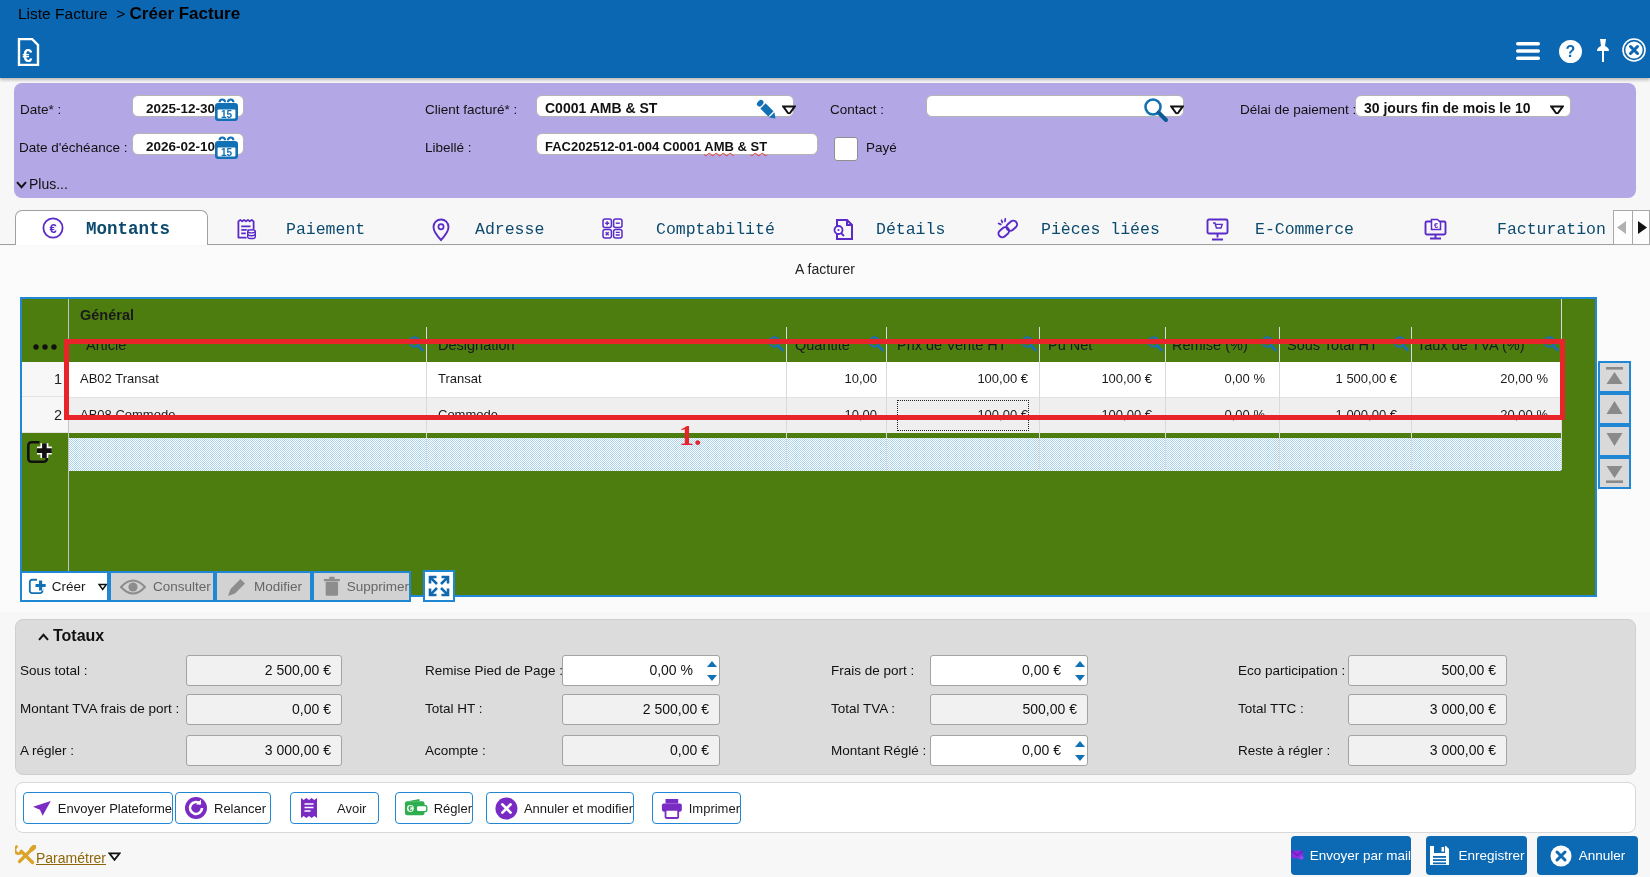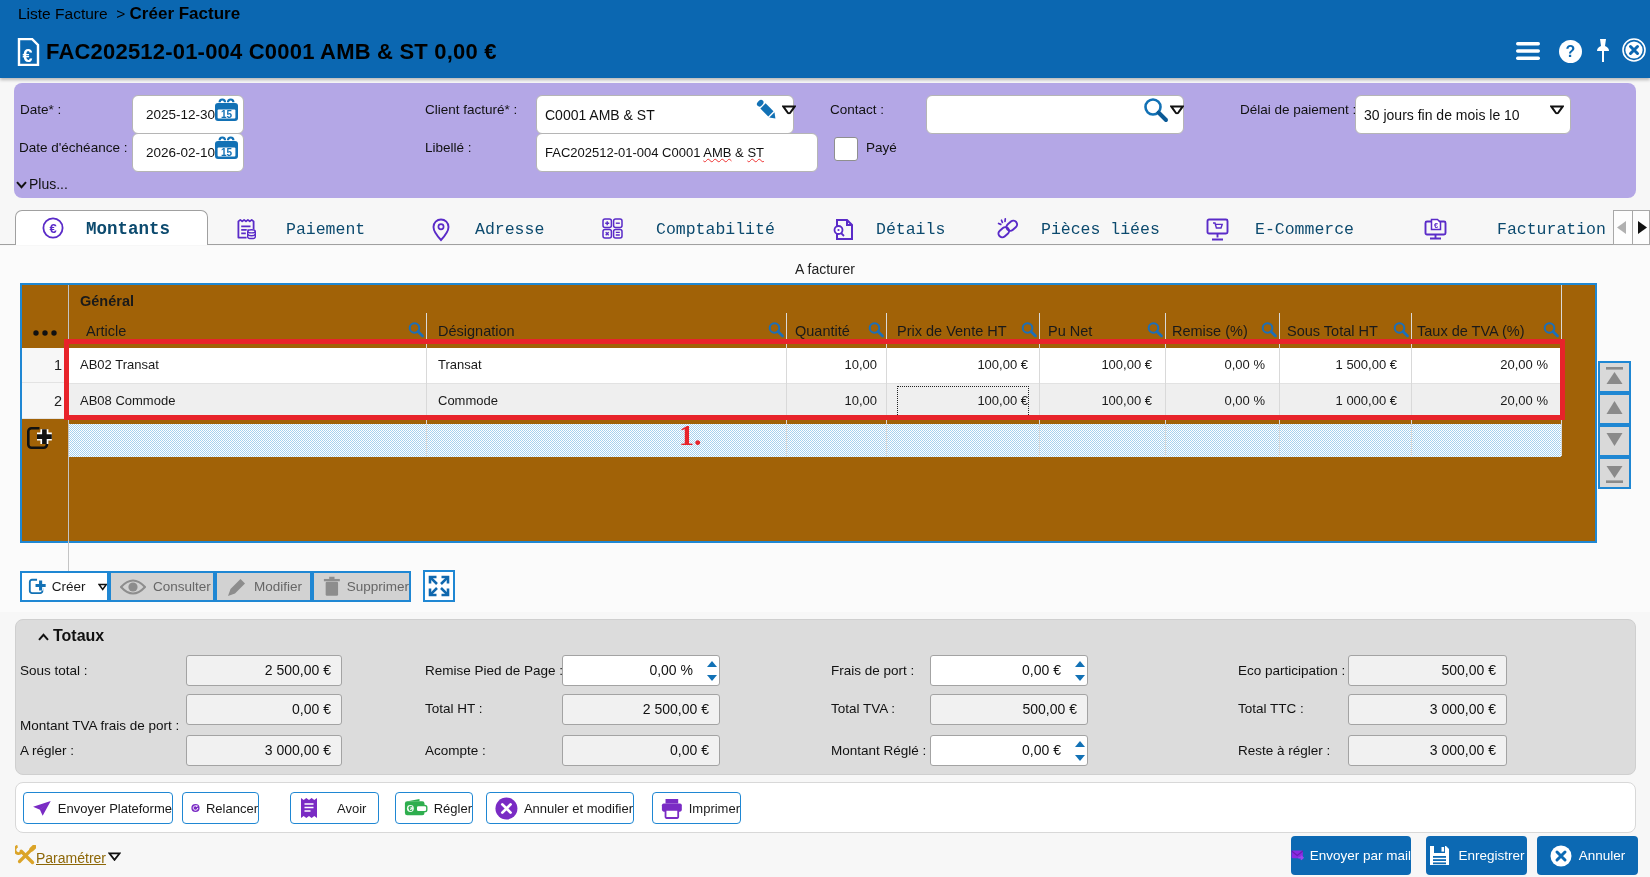--- a/index.html
+++ b/index.html
@@ -9,31 +9,31 @@
   
   #hdr { position:absolute; left:0; top:0; width:1650px; height:78px; background:#0b67b1; color:#000000;
          box-shadow:0 2px 3px rgba(0,0,0,.25); }
   #crumb { position:absolute; left:18px; top:4px; font-size:15.5px; }
   #crumb b { font-weight:bold; }
   #title { position:absolute; left:46px; top:39px; font-size:22px; font-weight:bold; letter-spacing:.2px; }
   
   #ppanel { position:absolute; left:14px; top:83px; width:1622px; height:115px; background:#b4a7e6; border-radius:8px; }
   .lbl { position:absolute; font-size:13.5px; color:#111; white-space:nowrap; }
   .lbl b { font-weight:normal; }
-  .field { position:absolute; background:#fff; border:1px solid #b5b5b5; border-radius:6px; height:39px;
-           font-size:14px; color:#111; display:flex; align-items:center; }
+  .field { position:absolute; background:#fff; border:1px solid #b5b5b5; border-radius:6px; height:22px;
+           font-size:14px; color:#111; display:flex; align-items:flex-end;font-weight:bold; }
   
   #tabline { position:absolute; left:0; top:244px; width:1613px; height:1px; background:#a0a0a0; }
   #activetab { position:absolute; left:15px; top:210px; width:193px; height:35px; background:#fff;
                border:1px solid #a0a0a0; border-bottom:none; border-radius:7px 7px 0 0; }
   .tabtxt { position:absolute; top:220px; font-size:16.5px; color:#0c4a6e; white-space:nowrap;font-family:Liberation Mono, monospace; }
   .tabico { position:absolute; top:218px; }
   
   #afact { position:absolute; left:0; top:261px; width:1650px; text-align:center; font-size:14px; color:#222; }
-  #grid { position:absolute; z-index:1; left:20px; top:283px; width:1577px; height:260px; background:#a16207;
+  #grid { position:absolute; z-index:1; left:20px; top:297px; width:1577px; height:300px; background:#4d7c0f;
           border:2px solid #1f87d3; }
   .vsep { position:absolute; width:1px; background:#d9d9d9; z-index:3; }
   .hcell { position:absolute; font-size:14.5px; color:#1a1a1a; white-space:nowrap; }
   .rownum { position:absolute; z-index:4; font-size:14.5px; color:#222; text-align:right; }
   .cell { position:absolute; z-index:4; font-size:13px; color:#1a1a1a; white-space:nowrap; }
   .num { text-align:right; }
   #hatch { position:absolute; z-index:1; left:47px; top:139px; width:1492px; height:33px;
            background:conic-gradient(#a5d1ee 25%, #fff 0 50%, #a9d3ef 0 75%, #fff 0) 0 0/2px 2px; }
   
   #redbox { position:absolute; left:64px; top:339px; width:1501px; height:81px; border:5px solid #e8232a; z-index:40; }
@@ -69,21 +69,20 @@
   </defs>
 </svg>
 <style>.sico{width:17px;height:17px}</style>
 
 <div id="hdr">
   <div id="crumb">Liste Facture&nbsp; &gt; <b style="font-size:17px">Créer Facture</b></div>
   <svg class="abs" style="left:17px;top:38px" width="23" height="28" viewBox="0 0 23 28">
     <path d="M2 1 h13 l6 6 v20 h-19 z" fill="none" stroke="#fff" stroke-width="2.4"></path>
     <text x="10.5" y="23.5" font-size="18" font-weight="bold" fill="#fff" text-anchor="middle">€</text>
   </svg>
-  <div id="title">FAC202512-01-004 C0001 AMB &amp; ST 0,00 €</div>
 
   <svg class="abs" style="left:1516px;top:42px" width="24" height="18" viewBox="0 0 24 18">
     <rect y="0" width="24" height="3.4" rx="1.7" fill="#fff"></rect>
       <rect y="7.3" width="24" height="3.4" rx="1.7" fill="#fff"></rect>
       <rect y="14.6" width="24" height="3.4" rx="1.7" fill="#fff"></rect>
   </svg>
   <svg class="abs" style="left:1559px;top:40px" width="23" height="23" viewBox="0 0 23 23">
     <circle cx="11.5" cy="11.5" r="11.5" fill="#fff"></circle>
     <text x="11.5" y="17" font-size="16" font-weight="bold" fill="#0b67b1" text-anchor="middle">?</text>
   </svg>
@@ -402,21 +401,21 @@
   </g>
 </svg>
 
 <div id="totaux"></div>
 <svg class="abs" style="left:38px;top:633px" width="11" height="8" viewBox="0 0 11 8">
     <path d="M1 6.8 l4.5 -5 l4.5 5" fill="none" stroke="#111" stroke-width="2"></path>
   </svg>
 <div class="tlabel" style="left:53px;top:627px;font-size:16px;font-weight:bold">Totaux</div>
 <div class="tlabel" style="left:20px;top:663px">Sous total :</div>
 <div class="tin" style="left:186px;top:655px;width:156px">2 500,00 €</div>
-<div class="tlabel" style="left:20px;top:718px">Montant TVA frais de port :</div>
+<div class="tlabel" style="left:20px;top:701px">Montant TVA frais de port :</div>
 <div class="tin" style="left:186px;top:694px;width:156px">0,00 €</div>
 <div class="tlabel" style="left:20px;top:743px">A régler :</div>
 <div class="tin" style="left:186px;top:735px;width:156px">3 000,00 €</div>
 
 <div class="tlabel" style="left:425px;top:663px">Remise Pied de Page :</div>
 <div class="tin wht" style="left:562px;top:655px;width:158px">0,00 %</div>
 <div class="tlabel" style="left:425px;top:701px">Total HT :</div>
 <div class="tin" style="left:562px;top:694px;width:158px">2 500,00 €</div>
 <div class="tlabel" style="left:425px;top:743px">Acompte :</div>
 <div class="tin" style="left:562px;top:735px;width:158px">0,00 €</div>
@@ -449,21 +448,21 @@
   </svg>
 
 <div id="botbar"></div>
 <div class="pbtn" style="left:23px;width:150px">
   <svg style="margin-left:8px" width="27" height="23" viewBox="0 0 27 23">
     <path d="M1.5 9.2 L25.5 1.2 L14.5 21.5 L10.8 13.2 z" fill="#7a2bc4"></path>
     <path d="M10.8 13.2 L25.5 1.2 L13 11.2 z" fill="#fff" opacity="0.35"></path>
   </svg>
   <span style="margin-left:6px">Envoyer Plateforme</span>
 </div>
-<div class="pbtn" style="left:182px;width:77px">
+<div class="pbtn" style="left:175px;width:96px">
   <svg style="margin-left:8px" width="24" height="24" viewBox="0 0 24 24">
     <circle cx="12" cy="12" r="11" fill="#7a2bc4"></circle>
     <path d="M16.5 8 a6 6 0 1 0 1.5 4" fill="none" stroke="#fff" stroke-width="2.6"></path>
     <path d="M17 3.5 v5 h-5 z" fill="#fff"></path>
   </svg>
   <span style="margin-left:6px">Relancer</span>
 </div>
 <div class="pbtn" style="left:290px;width:89px">
   <svg style="margin-left:8px" width="20" height="24" viewBox="0 0 20 24">
     <path d="M2 2 l2.7 2 l2.6 -2 l2.7 2 l2.6 -2 l2.7 2 l2.7 -2 v20 l-2.7 -2 l-2.7 2 l-2.6 -2 l-2.7 2 l-2.6 -2 l-2.7 2 z" fill="#7a2bc4"></path>

